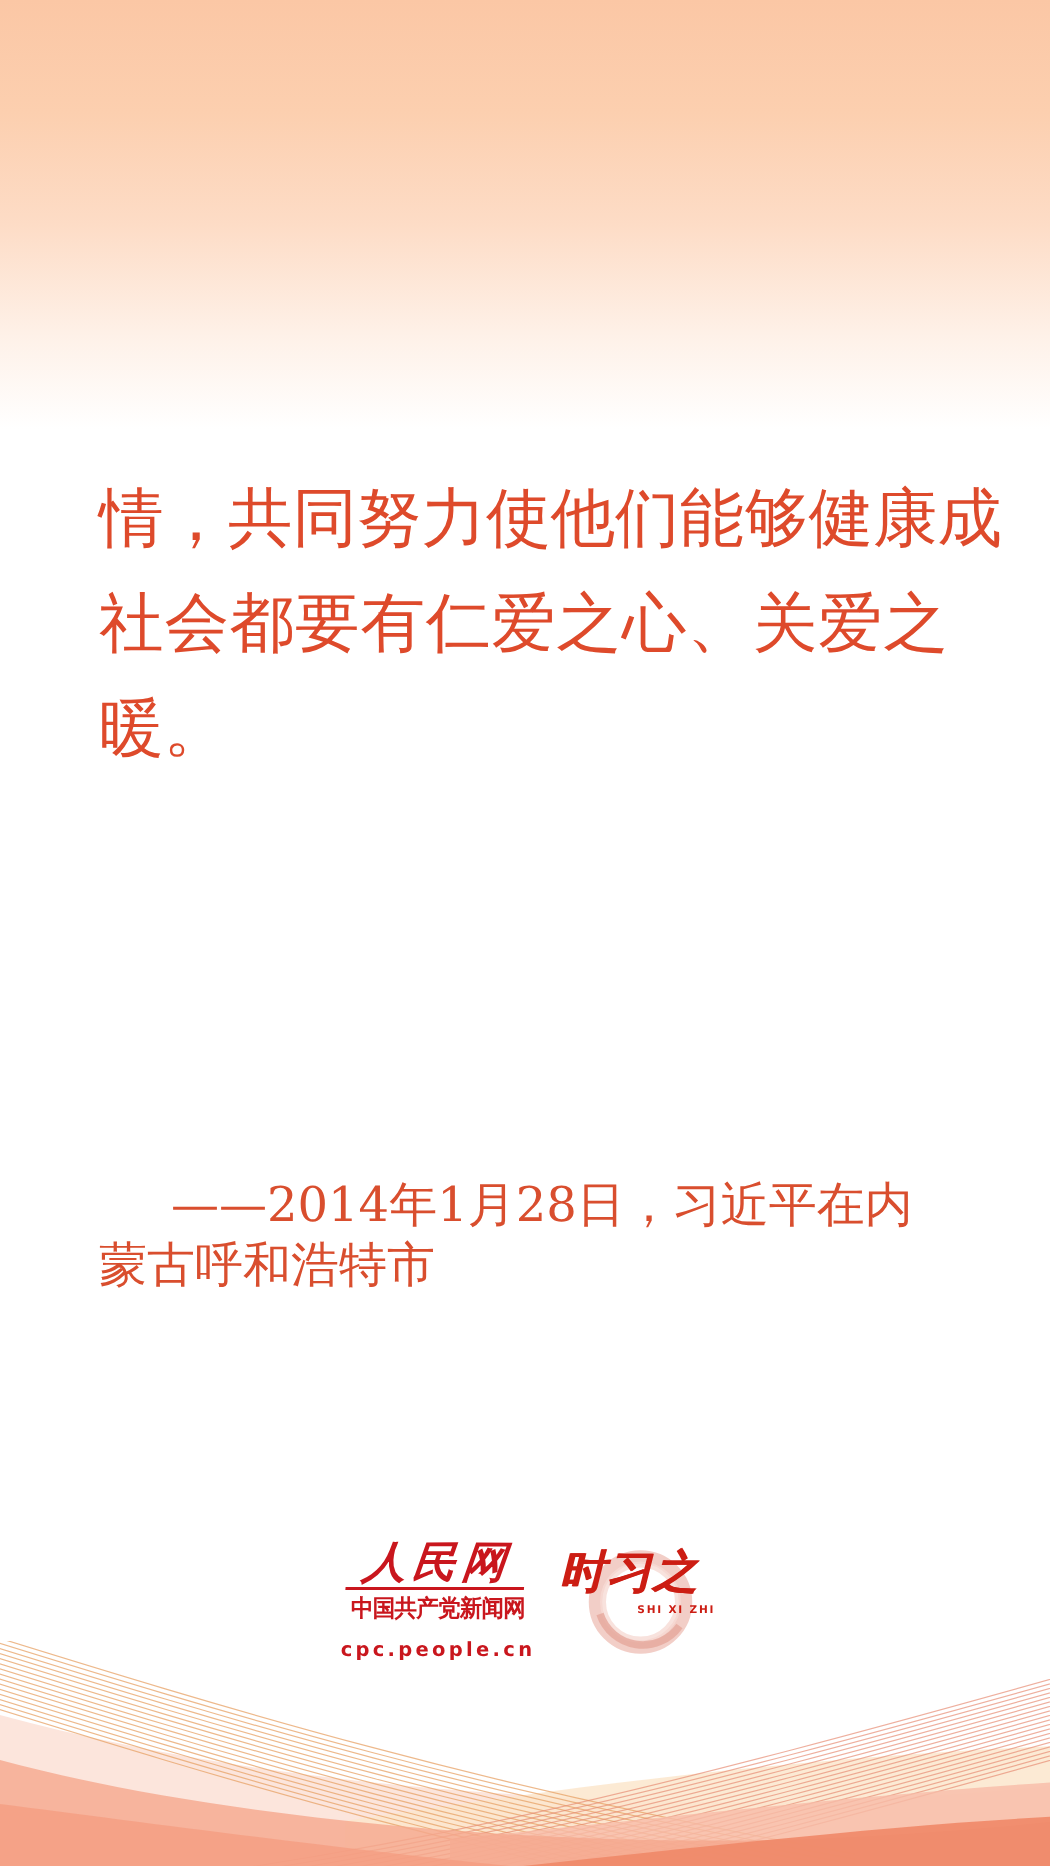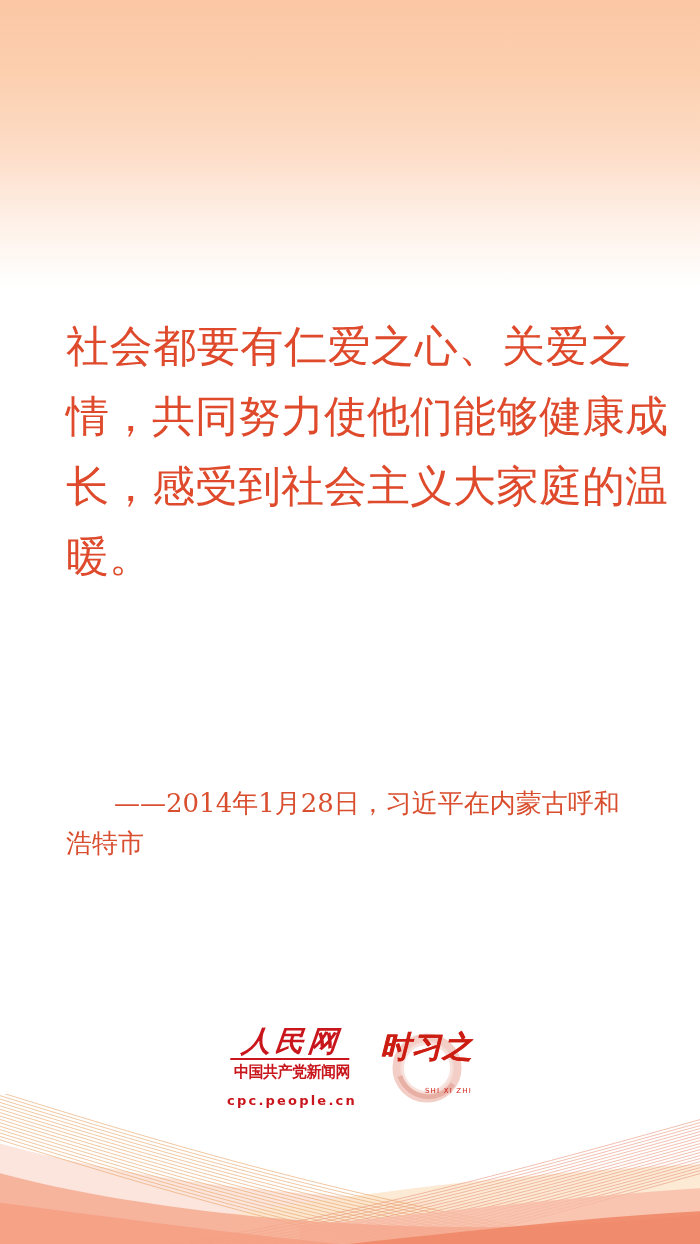--- a/index.html
+++ b/index.html
@@ -17,65 +17,63 @@
   .q-line{
     text-align:justify;text-align-last:justify;
     text-justify:inter-character;white-space:nowrap;
   }
   .q-line.first{text-indent:66px;}
   .q-line.last{text-align-last:left;}
   
   .attribution{
     position:absolute;left:66px;top:783px;width:566px;
     font-family:"DejaVu Serif",serif;
-    color:#d94e2e;font-size:26px;line-height:40px;
+    color:#d94e2e;font-size:32px;line-height:40px;
   }
   .a-line.first{text-indent:48px;}
   
   .footer{
     position:absolute;top:1026px;left:0;width:700px;
     display:flex;justify-content:center;align-items:flex-start;gap:16px;
     z-index:3;
   }
   .pd-logo{display:flex;flex-direction:column;align-items:center;color:#c9161d;}
   .pd-script{
     font-family:"DejaVu Serif",serif;font-style:italic;font-weight:700;
     font-size:29px;line-height:30px;letter-spacing:4px;
     transform:skewX(-6deg);padding:0 10px 2px;
     border-bottom:2px solid #c9161d;
   }
   .pd-site{font-size:15px;font-weight:900;letter-spacing:-0.5px;line-height:20px;margin-top:2px;transform:scaleY(1.05);}
   .pd-domain{font-size:13px;font-weight:900;letter-spacing:2.2px;line-height:15px;margin-top:11px;}
   .sxz-logo{position:relative;width:100px;height:80px;}
   .sxz-ring{position:absolute;left:0;top:0;}
   .sxz-title{
-    position:absolute;left:0;top:7px;width:100px;text-align:right;
+    position:absolute;left:0;top:7px;width:100px;text-align:left;
     font-size:30px;font-weight:900;font-style:italic;letter-spacing:1px;
     color:#cc1d13;line-height:32px;
     text-shadow:0.6px 0 0 #cc1d13;
     white-space:nowrap;
-    font-family:Liberation Mono, monospace;
   }
   .sxz-sub{
-    position:absolute;left:52px;top:61px;
-    font-size:7px;font-weight:400;letter-spacing:1.2px;color:#cc1d13;
+    position:absolute;left:52px;top:43px;
+    font-size:7px;font-weight:700;letter-spacing:1.2px;color:#cc1d13;
     white-space:nowrap;
   }
   
   .waves{position:absolute;left:0;bottom:0;width:700px;height:150px;z-index:1;}
 </style>
 </head>
 <body>
 
 <div class="poster">
 
   <div class="quote-block">
+    <div class="q-line">情，共同努力使他们能够健康成</div>
     <div class="q-line">社会都要有仁爱之心、关爱之</div>
-    <div class="q-line">情，共同努力使他们能够健康成</div>
-    <div class="q-line">长，感受到社会主义大家庭的温</div>
     <div class="q-line last">暖。</div>
   </div>
 
   <div class="attribution">
     <div class="a-line first">——2014年1月28日，习近平在内蒙古呼和浩特市</div>
   </div>
 
   <div class="footer">
     <div class="pd-logo">
       <div class="pd-script">人民网</div>

